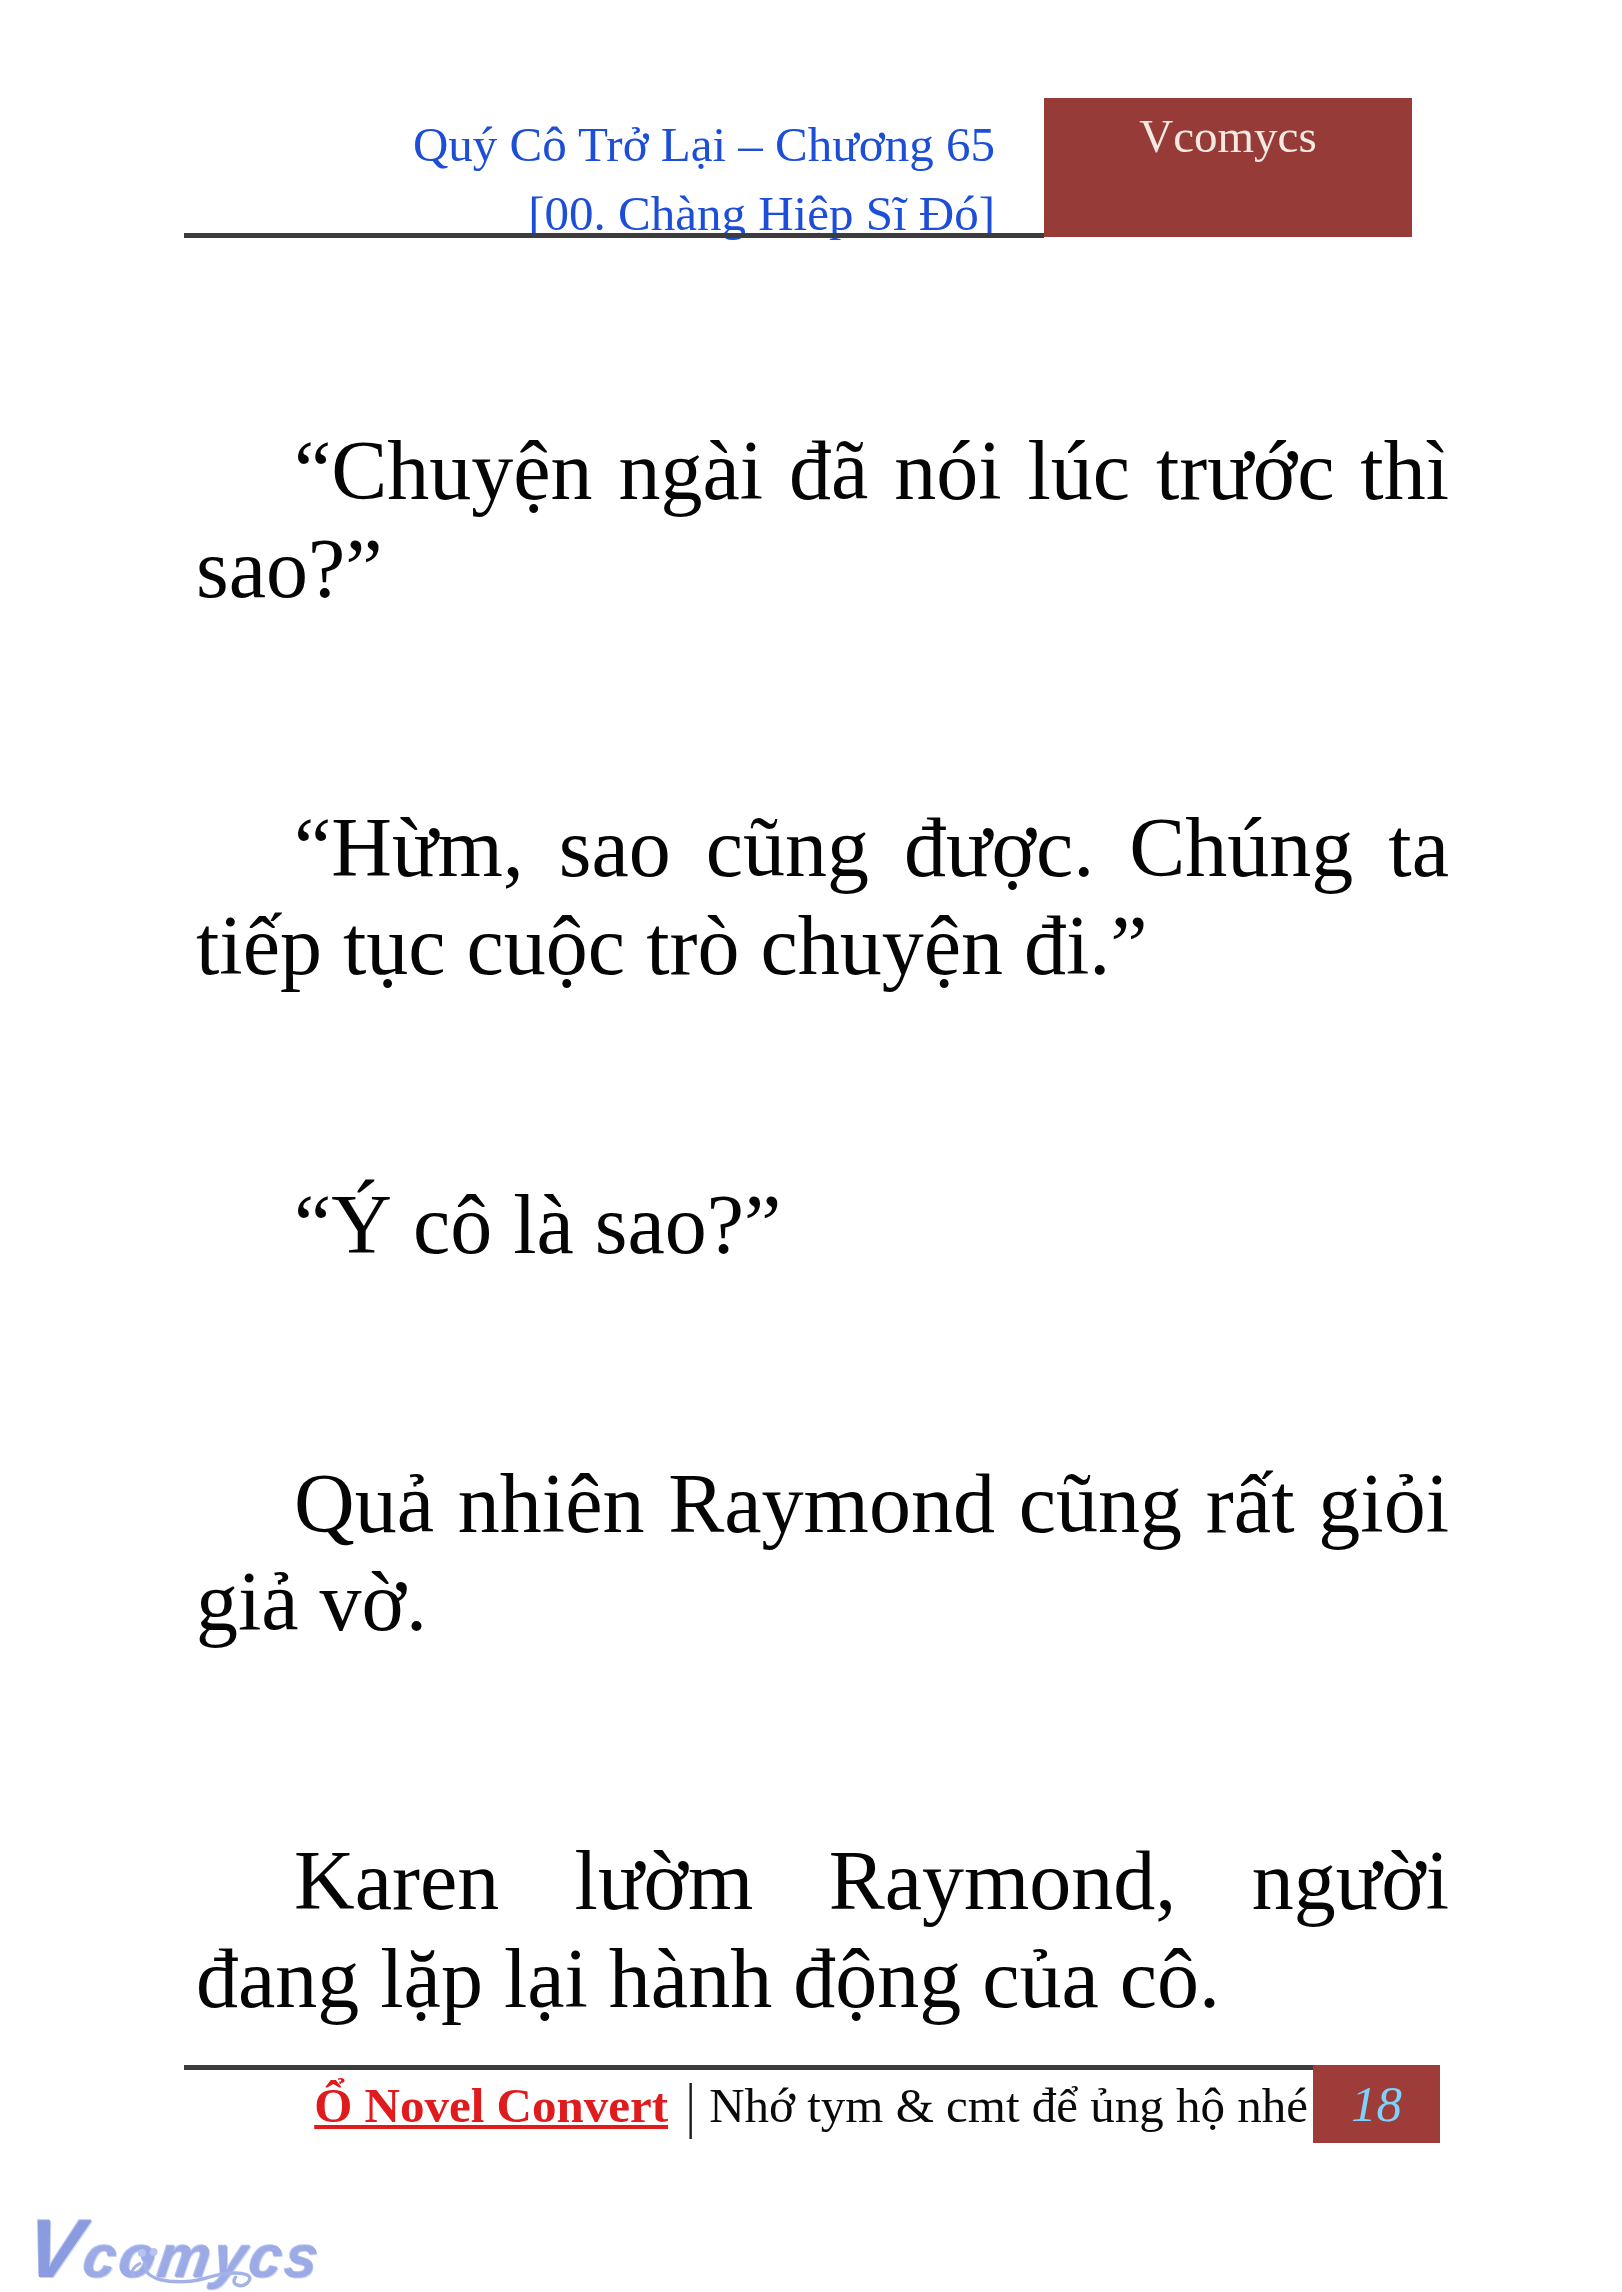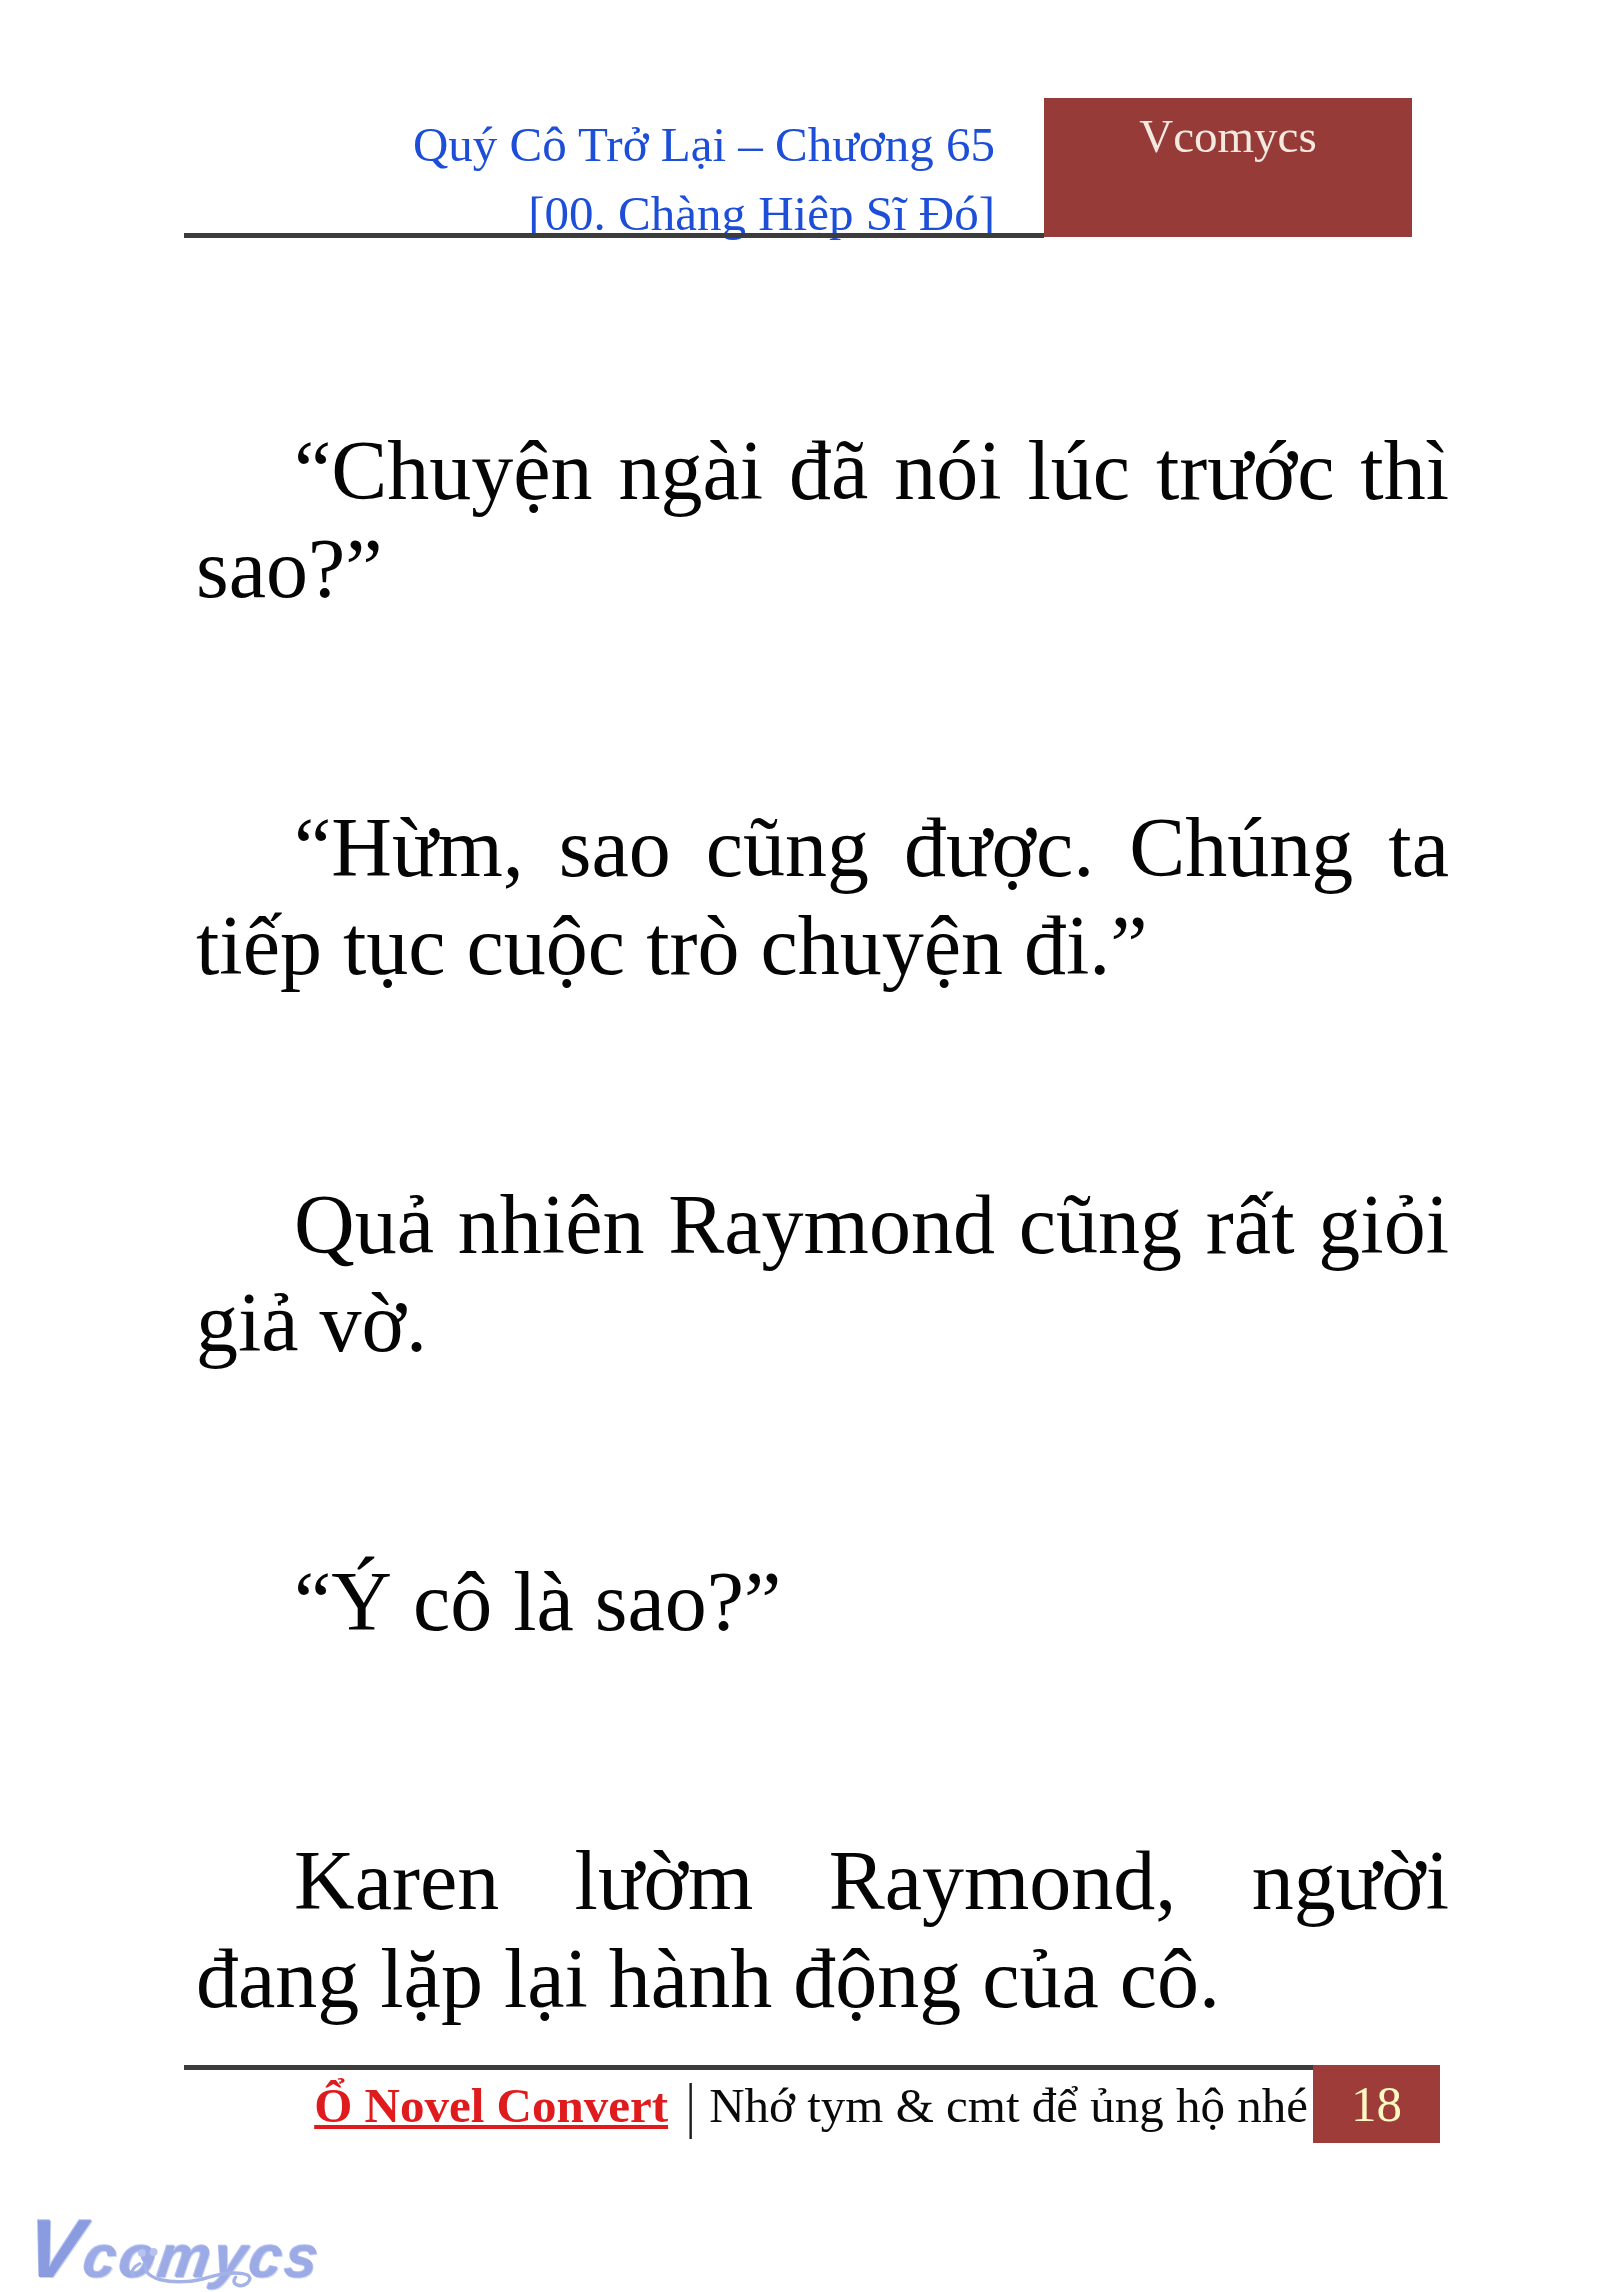--- a/index.html
+++ b/index.html
@@ -99,22 +99,23 @@
   .page-number-box {
     position: absolute;
     left: 1313px;
     top: 2065px;
     width: 127px;
     height: 78px;
     background: #9d3c39;
     display: flex;
     align-items: center;
     justify-content: center;
-    color: #fef9c3;
+    color: #7dd3fc;
     font-size: 51px;
+    font-style: italic;
   }
 
   
   .watermark {
     position: absolute;
     left: 27.4px;
     top: 2201px;
     width: 255px;
     height: 88px;
   }
@@ -149,22 +150,22 @@
     <div>[00. Chàng Hiệp Sĩ Đó]</div>
   </div>
   <div class="header-rule"></div>
   <div class="site-badge">
     <div>Vcomycs</div>
   </div>
 
   <div class="body-text">
     <p>“Chuyện ngài đã nói lúc trước thì sao?”</p>
     <p>“Hừm, sao cũng được. Chúng ta tiếp tục cuộc trò chuyện đi.”</p>
+    <p>“Ý cô là sao?”</p>
     <p>Quả nhiên Raymond cũng rất giỏi giả vờ.</p>
-    <p>“Ý cô là sao?”</p>
     <p>Karen lườm Raymond, người đang lặp lại hành động của cô.</p>
   </div>
 
   <div class="footer-rule"></div>
   <div class="footer-text">
     <span class="footer-brand">Ổ Novel Convert</span><span class="footer-sep">|</span><span>Nhớ tym &amp; cmt để ủng hộ nhé</span>
   </div>
   <div class="page-number-box">
     <span>18</span>
   </div>

